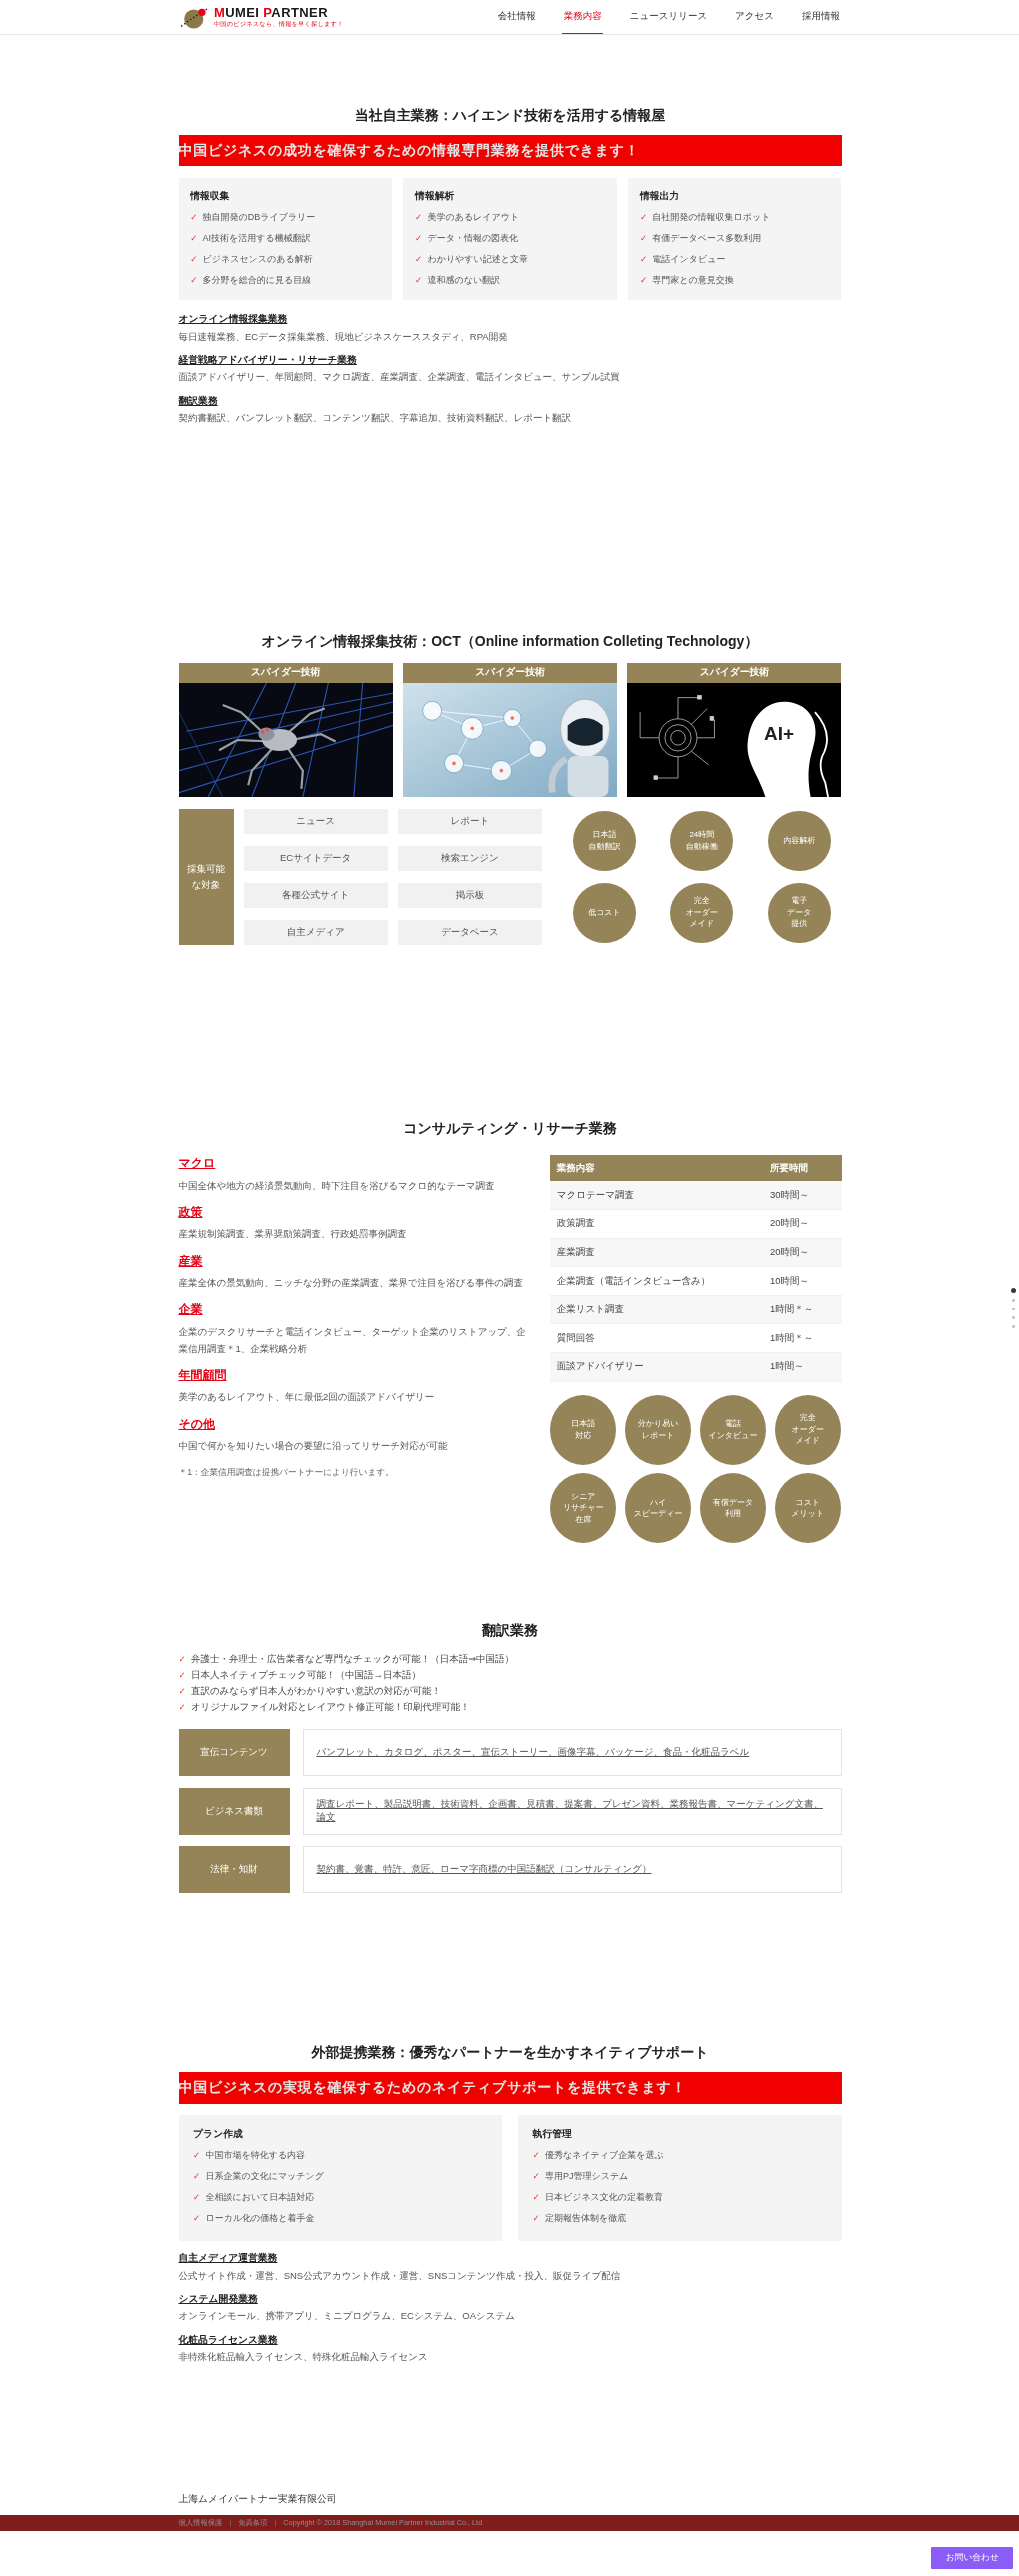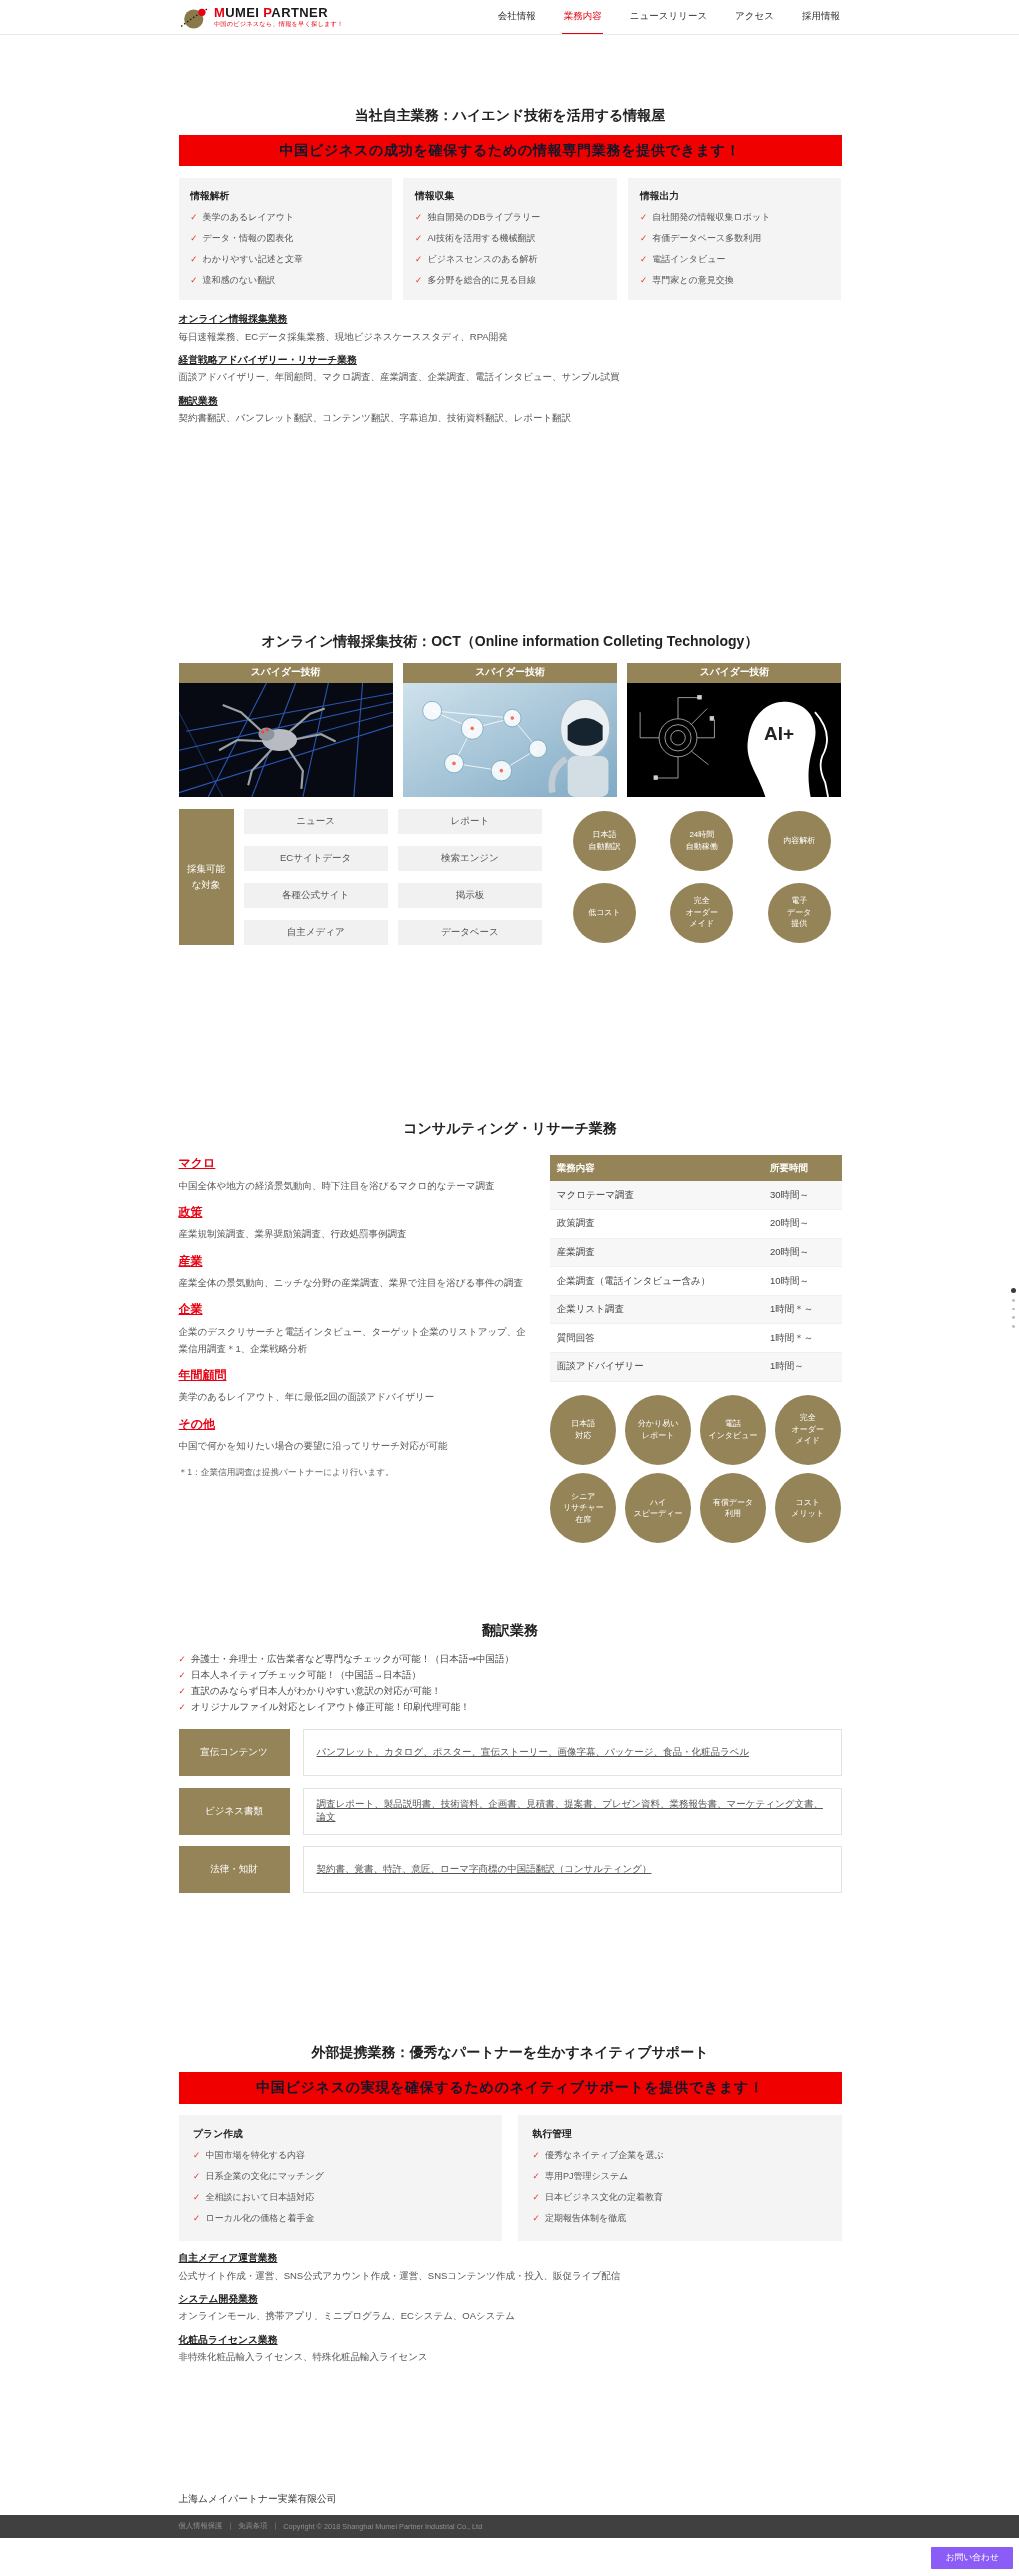--- a/index.html
+++ b/index.html
@@ -17,22 +17,22 @@
   .brand-text{display:flex;flex-direction:column;line-height:1.1;}
   .brand-name{font-weight:bold;font-size:13px;letter-spacing:0.4px;color:#1a1a1a;}
   .brand-name .red{color:#e60012;}
   .brand-tagline{font-size:6.2px;color:#e60012;margin-top:1.5px;letter-spacing:0.2px;}
   .nav{display:flex;gap:25px;font-size:9.5px;}
   .nav-item{color:#333;cursor:pointer;padding:9.5px 1.5px;}
   .nav-item.active{color:#e60012;border-bottom:1.5px solid #e60012;}
 
   
   .sec-title{font-size:14px;font-weight:bold;text-align:center;color:#222;margin:0 0 10.2px 0;}
-  .red-banner{background:#f10000;color:#0f172a;font-size:14px;font-weight:bold;
-    text-align:center;padding:6.6px 0;margin-bottom:11.7px;letter-spacing:0.7px;}
+  .red-banner{background:#f10000;color:#e5e5e5;font-size:14px;font-weight:bold;
+    text-align:left;padding:6.6px 0;margin-bottom:11.7px;letter-spacing:0.7px;}
   .chk{color:#e5332a;font-weight:bold;margin-right:5.1px;font-size:8.7px;}
   .check-item{font-size:9px;color:#555;margin:8px 0;list-style:none;}
   ul.checks{margin:0;padding:0;}
   .svc{margin:0 0 10.2px 0;}
   .svc-title{font-size:9.8px;font-weight:bold;color:#222;text-decoration:underline;margin-bottom:4.4px;}
   .svc-desc{font-size:9.5px;color:#555;}
   .olive{background:#958457;}
   .pre{white-space:pre-line;}
 
   
@@ -90,21 +90,21 @@
 
   
   .partner{margin-top:151px;}
   .col2-wrap{display:flex;gap:16px;margin-bottom:11.7px;}
   .col2-wrap .gray-box{padding:10.2px 14.6px 7.3px 14.6px;}
 
   
   .footer{margin-top:122px;}
   .footer-top{padding:7.3px 0 8.7px 0;}
   .footer-company{font-size:9.8px;color:#333;}
-  .footer-bar{background:#404040;height:23px;display:flex;align-items:center;}
+  .footer-bar{background:#7f1d1d;height:16px;display:flex;align-items:center;}
   .footer-bar .content{display:flex;align-items:center;gap:4.4px;font-size:7.3px;color:#8f8f8f;}
   .footer-link{color:#8f8f8f;cursor:pointer;}
   .contact-btn{position:absolute;right:6.6px;top:2547px;background:#8b5cf6;color:#fff;
     font-size:8.7px;padding:5.1px 14.6px;border-radius:1px;border:none;cursor:pointer;
     font-family:inherit;}
 
   
   .dots{position:absolute;right:4.4px;top:1288px;display:flex;flex-direction:column;
     align-items:center;gap:5.8px;}
   .dot{width:2.9px;height:2.9px;border-radius:50%;background:#bdbdbd;cursor:pointer;}
@@ -135,35 +135,35 @@
     </div>
   </div>
 </div>
 
 <div class="content sec1">
   <h2 class="sec-title">当社自主業務：ハイエンド技術を活用する情報屋</h2>
   <div class="red-banner">中国ビジネスの成功を確保するための情報専門業務を提供できます！</div>
 
   <div class="col3-wrap">
     <div class="gray-box">
+      <h3>情報収集</h3>
+      <ul class="checks">
+        <li class="check-item"><span class="chk">✓</span><span>独自開発のDBライブラリー</span></li>
+        <li class="check-item"><span class="chk">✓</span><span>AI技術を活用する機械翻訳</span></li>
+        <li class="check-item"><span class="chk">✓</span><span>ビジネスセンスのある解析</span></li>
+        <li class="check-item"><span class="chk">✓</span><span>多分野を総合的に見る目線</span></li>
+      </ul>
+    </div>
+    <div class="gray-box">
       <h3>情報解析</h3>
       <ul class="checks">
         <li class="check-item"><span class="chk">✓</span><span>美学のあるレイアウト</span></li>
         <li class="check-item"><span class="chk">✓</span><span>データ・情報の図表化</span></li>
         <li class="check-item"><span class="chk">✓</span><span>わかりやすい記述と文章</span></li>
         <li class="check-item"><span class="chk">✓</span><span>違和感のない翻訳</span></li>
-      </ul>
-    </div>
-    <div class="gray-box">
-      <h3>情報収集</h3>
-      <ul class="checks">
-        <li class="check-item"><span class="chk">✓</span><span>独自開発のDBライブラリー</span></li>
-        <li class="check-item"><span class="chk">✓</span><span>AI技術を活用する機械翻訳</span></li>
-        <li class="check-item"><span class="chk">✓</span><span>ビジネスセンスのある解析</span></li>
-        <li class="check-item"><span class="chk">✓</span><span>多分野を総合的に見る目線</span></li>
       </ul>
     </div>
     <div class="gray-box">
       <h3>情報出力</h3>
       <ul class="checks">
         <li class="check-item"><span class="chk">✓</span><span>自社開発の情報収集ロボット</span></li>
         <li class="check-item"><span class="chk">✓</span><span>有価データベース多数利用</span></li>
         <li class="check-item"><span class="chk">✓</span><span>電話インタビュー</span></li>
         <li class="check-item"><span class="chk">✓</span><span>専門家との意見交換</span></li>
       </ul>

